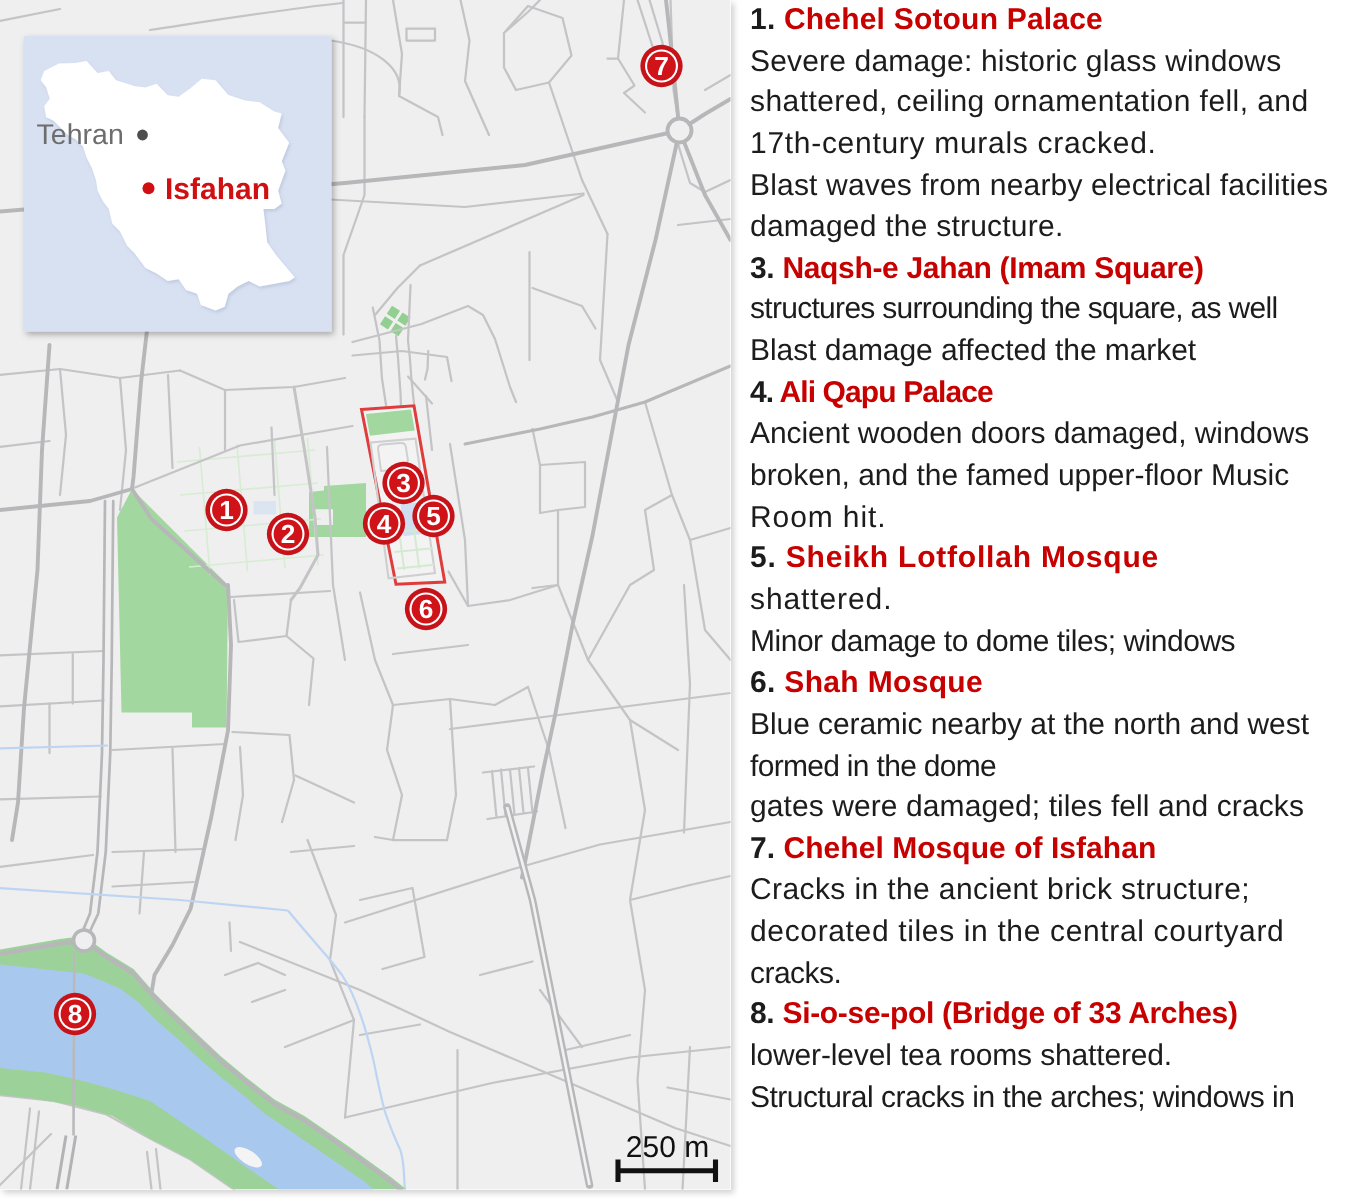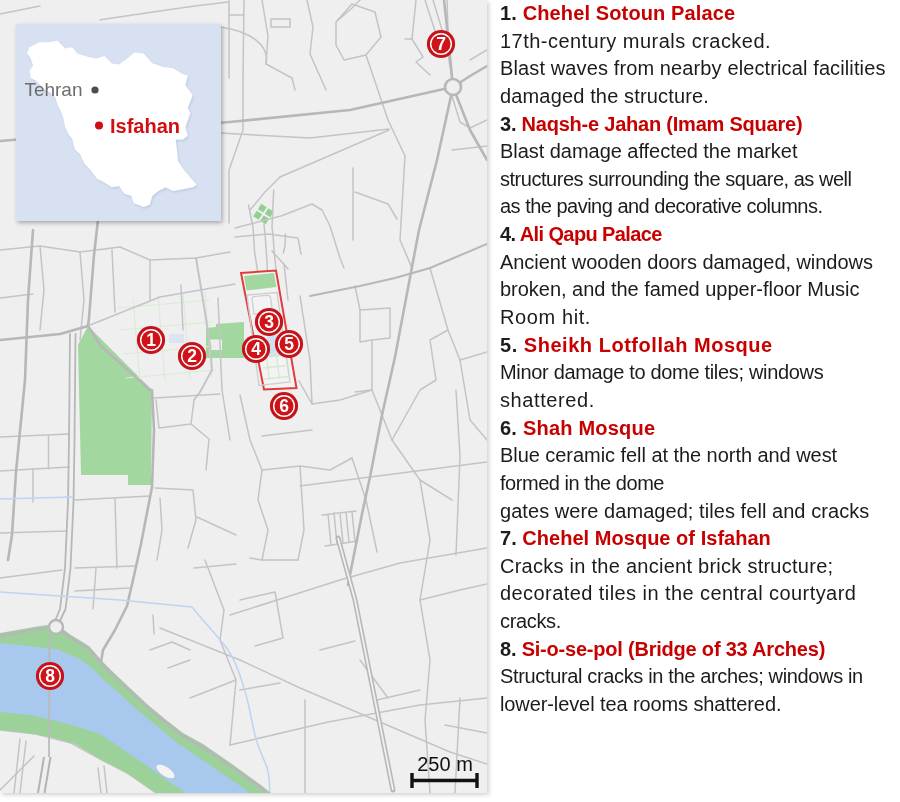--- a/index.html
+++ b/index.html
@@ -275,38 +275,39 @@
           <circle r="14.1" fill="#c6131a"></circle>
           <circle r="11" fill="#ffffff"></circle>
           <circle r="9.6" fill="#cf1318"></circle>
           <text y="6.3" fill="#fff">8</text>
         </g>
 </g>
 </svg>
 </div>
 <div id="panel">
 <div class="ln hd" style="letter-spacing:0.13px"><b>1.</b> <span>Chehel Sotoun Palace</span></div>
+<div class="ln" style="letter-spacing:0.11px">Severe damage: historic glass windows</div>
+<div class="ln" style="letter-spacing:0.29px">shattered, ceiling ornamentation fell, and</div>
 <div class="ln" style="letter-spacing:0.47px">17th-century murals cracked.</div>
 <div class="ln" style="letter-spacing:0.12px">Blast waves from nearby electrical facilities</div>
 <div class="ln" style="letter-spacing:0.15px">damaged the structure.</div>
 <div class="ln hd" style="letter-spacing:-0.22px"><b>3.</b> <span>Naqsh-e Jahan (Imam Square)</span></div>
+<div class="ln" style="letter-spacing:-0.47px">structures surrounding the square, as well</div>
 <div class="ln" style="letter-spacing:-0.04px">Blast damage affected the market</div>
-<div class="ln" style="letter-spacing:-0.47px">structures surrounding the square, as well</div>
-<div class="ln" style="letter-spacing:-0.51px">as the paving and decorative columns.</div>
 <div class="ln hd" style="letter-spacing:-0.6px"><b>4.</b> <span>Ali Qapu Palace</span></div>
 <div class="ln" style="letter-spacing:-0.05px">Ancient wooden doors damaged, windows</div>
 <div class="ln" style="letter-spacing:-0.02px">broken, and the famed upper-floor Music</div>
 <div class="ln" style="letter-spacing:0.6px">Room hit.</div>
 <div class="ln hd" style="letter-spacing:0.53px"><b>5.</b> <span>Sheikh Lotfollah Mosque</span></div>
+<div class="ln" style="letter-spacing:0.6px">shattered.</div>
 <div class="ln" style="letter-spacing:-0.32px">Minor damage to dome tiles; windows</div>
-<div class="ln" style="letter-spacing:0.6px">shattered.</div>
 <div class="ln hd" style="letter-spacing:0.22px"><b>6.</b> <span>Shah Mosque</span></div>
-<div class="ln" style="letter-spacing:-0.05px">Blue ceramic fell at the north and west</div>
+<div class="ln" style="letter-spacing:-0.05px">Blue ceramic nearby at the north and west</div>
 <div class="ln" style="letter-spacing:-0.46px">formed in the dome</div>
 <div class="ln" style="letter-spacing:0.06px">gates were damaged; tiles fell and cracks</div>
 <div class="ln hd" style="letter-spacing:0.03px"><b>7.</b> <span>Chehel Mosque of Isfahan</span></div>
 <div class="ln" style="letter-spacing:0.26px">Cracks in the ancient brick structure;</div>
 <div class="ln" style="letter-spacing:0.43px">decorated tiles in the central courtyard</div>
 <div class="ln" style="letter-spacing:-0.35px">cracks.</div>
 <div class="ln hd" style="letter-spacing:-0.21px"><b>8.</b> <span>Si-o-se-pol (Bridge of 33 Arches)</span></div>
+<div class="ln" style="letter-spacing:-0.1px">lower-level tea rooms shattered.</div>
 <div class="ln" style="letter-spacing:-0.35px">Structural cracks in the arches; windows in</div>
-<div class="ln" style="letter-spacing:-0.1px">lower-level tea rooms shattered.</div>
 </div>
 
 </body></html>

